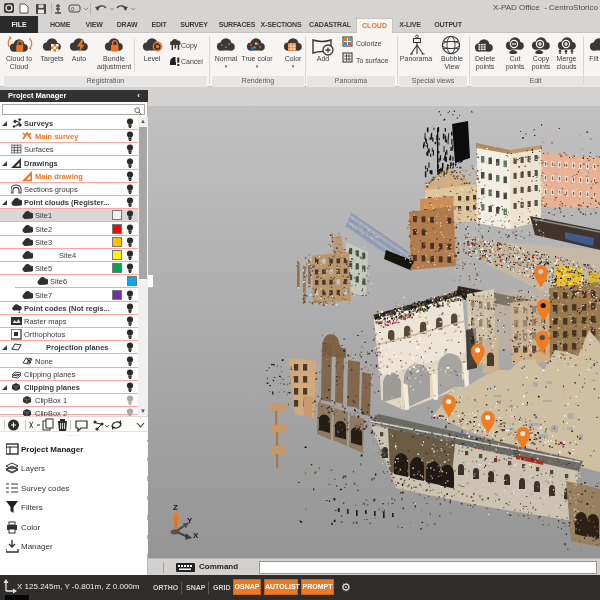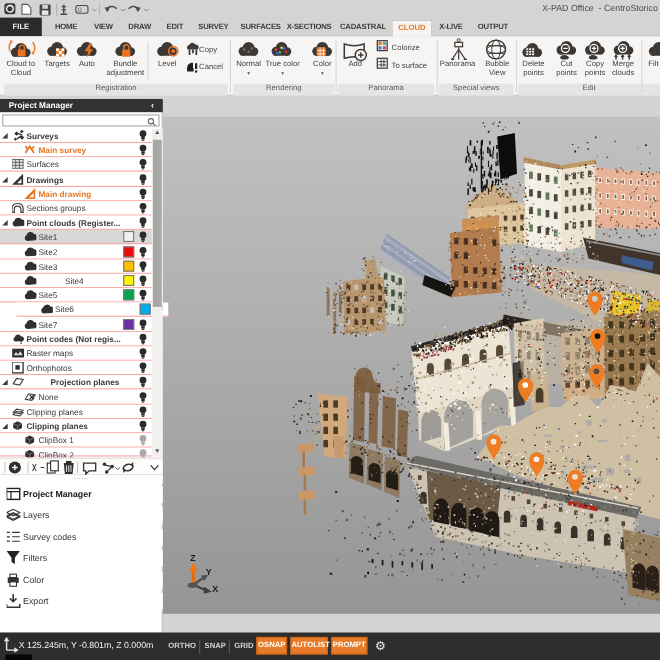--- a/index.html
+++ b/index.html
@@ -1162,25 +1162,41 @@
             <rect x="3" y="1" width="6" height="3" fill="none" stroke="#333"></rect>
             <rect x="3" y="8" width="6" height="4" fill="#fff" stroke="#333"></rect>
           </svg>
           <span class="tx" style="">Color</span>
         </div>
         <div class="nrow" style="top:449px">
           <svg style="position:absolute;left:6px;top:1px" width="13" height="13" viewBox="0 0 13 13">
             <path d="M6 0v7M3 4l3 3 3-3" stroke="#333" stroke-width="1.4" fill="none"></path>
             <path d="M0 9v3h12V9" stroke="#333" stroke-width="1.4" fill="none"></path>
           </svg>
-          <span class="tx" style="">Export</span>
+          <span class="tx" style="">Manager</span>
         </div>
       </div>
 </div>
 
+<div id="cmd" class="abs">
+  <svg class="abs" style="left:0;top:0" width="110" height="17" viewBox="0 0 110 17">
+    <rect x="15" y="3" width="1" height="11" fill="#a8a6a4"></rect>
+    <rect x="28" y="4" width="19" height="9" rx="1" fill="#222"></rect>
+    <g fill="#fff">
+          <rect x="30" y="6" width="2" height="2"></rect>
+          <rect x="33" y="6" width="2" height="2"></rect>
+          <rect x="36" y="6" width="2" height="2"></rect>
+          <rect x="39" y="6" width="2" height="2"></rect>
+          <rect x="42" y="6" width="2" height="2"></rect>
+          <rect x="31" y="9.5" width="12" height="1.5"></rect>
+        </g>
+  </svg>
+  <div class="lbl" style="left:51px">Command</div>
+  <div class="inp"></div>
+</div>
 
 <div id="status" class="abs">
   <svg class="abs" style="left:3px;top:4px" width="14" height="16" viewBox="0 0 14 16">
     <path d="M3 12 V3 M3 12 h8" stroke="#e8e8e8" stroke-width="1.3" fill="none"></path>
     <path d="M3 0l2.5 4h-5z" fill="#e8e8e8"></path>
         <path d="M14 12l-4-2.5v5z" fill="#e8e8e8"></path>
   </svg>
   <div class="coord">X 125.245m, Y -0.801m, Z 0.000m</div>
   <div class="sbl" style="left:153px">ORTHO</div>
   <div class="sbsep" style="left:181px"></div>

